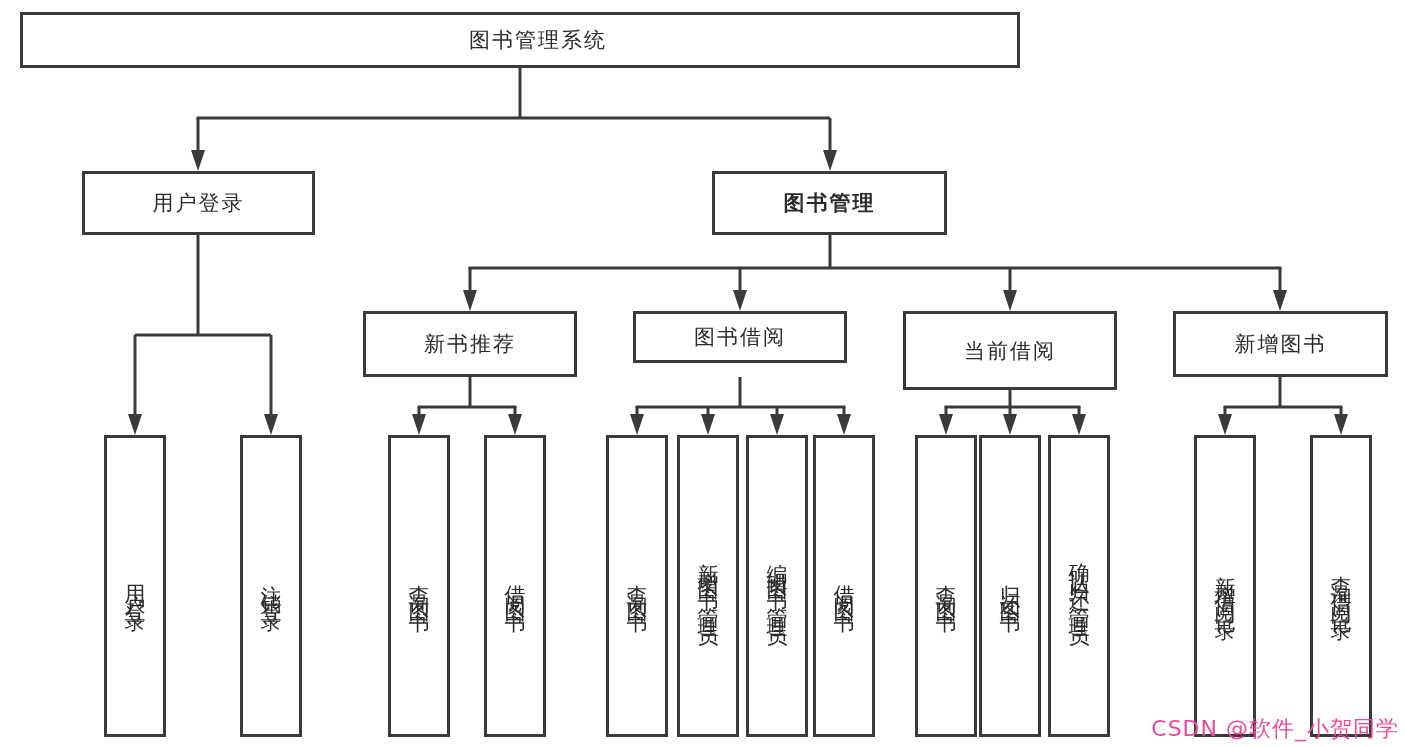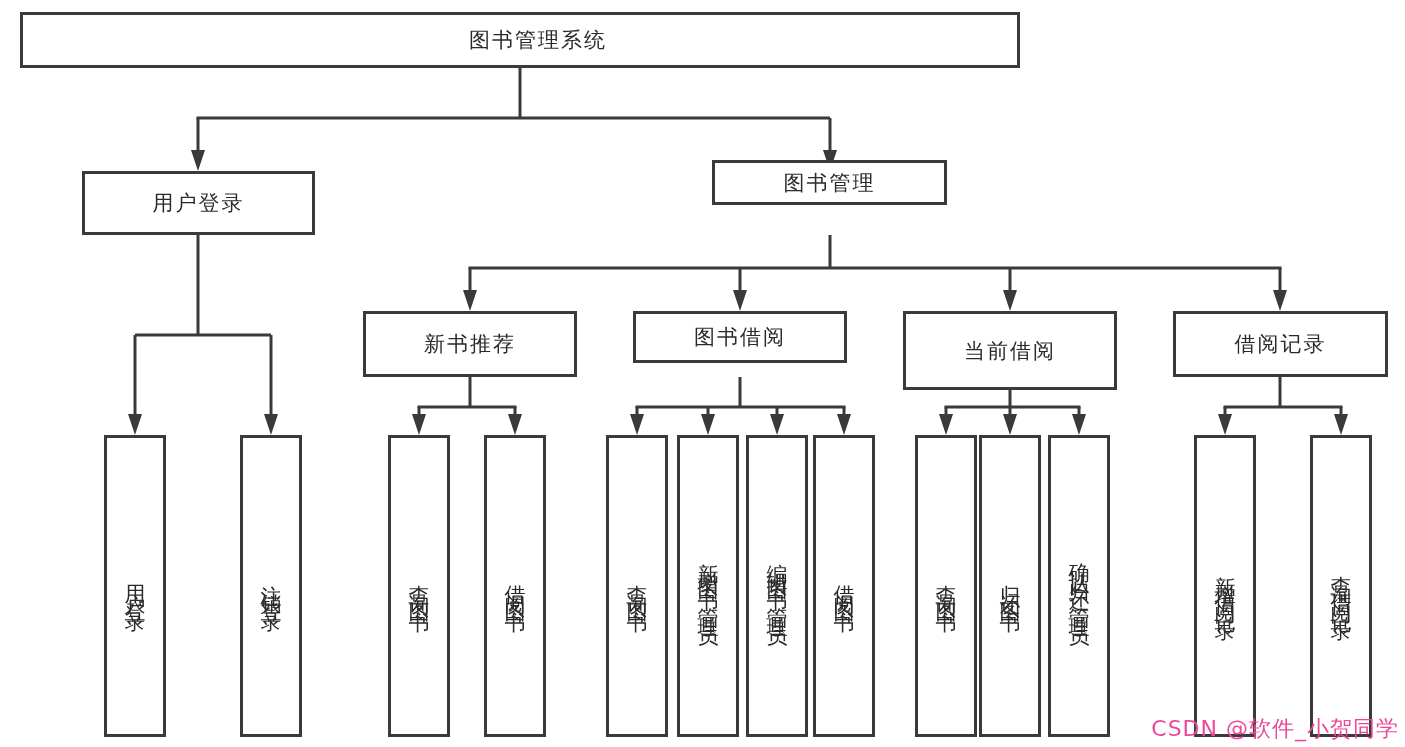--- a/index.html
+++ b/index.html
@@ -123,26 +123,26 @@
     <path d="M1223.5 407 H1342.5"></path>
     <line x1="1225" y1="407" x2="1225" y2="416"></line>
     <polygon points="1218,414 1232,414 1225,435"></polygon>
     <line x1="1341" y1="407" x2="1341" y2="416"></line>
     <polygon points="1334,414 1348,414 1341,435"></polygon>
   </svg>
 
   <div class="node" style="left:20px; top:12px; width:1000px; height:56px;padding-left:36px;">图书管理系统</div>
 
   <div class="node" style="left:82px; top:171px; width:233px; height:64px;">用户登录</div>
-  <div class="node" style="left:712px; top:160px; width:235px; height:45px;">图书管理</div>
+  <div class="node" style="left:712px; top:171px; width:235px; height:64px;font-weight:bold;">图书管理</div>
 
   <div class="node" style="left:363px; top:311px; width:214px; height:66px;">新书推荐</div>
   <div class="node" style="left:633px; top:311px; width:214px; height:52px;">图书借阅</div>
   <div class="node" style="left:903px; top:311px; width:214px; height:79px;">当前借阅</div>
-  <div class="node" style="left:1173px; top:311px; width:215px; height:66px;">借阅记录</div>
+  <div class="node" style="left:1173px; top:311px; width:215px; height:66px;">新增图书</div>
 
   <div class="node vert" style="left:104px; top:435px; width:62px; height:302px;">用户登录</div>
   <div class="node vert" style="left:240px; top:435px; width:62px; height:302px;">注销登录</div>
 
   <div class="node vert" style="left:388px; top:435px; width:62px; height:302px;">查询图书</div>
   <div class="node vert" style="left:484px; top:435px; width:62px; height:302px;">借阅图书</div>
 
   <div class="node vert" style="left:606px; top:435px; width:62px; height:302px;">查询图书</div>
   <div class="node vert" style="left:677px; top:435px; width:62px; height:302px;">新增图书（管理员）</div>
   <div class="node vert" style="left:746px; top:435px; width:62px; height:302px;">编辑图书（管理员）</div>

